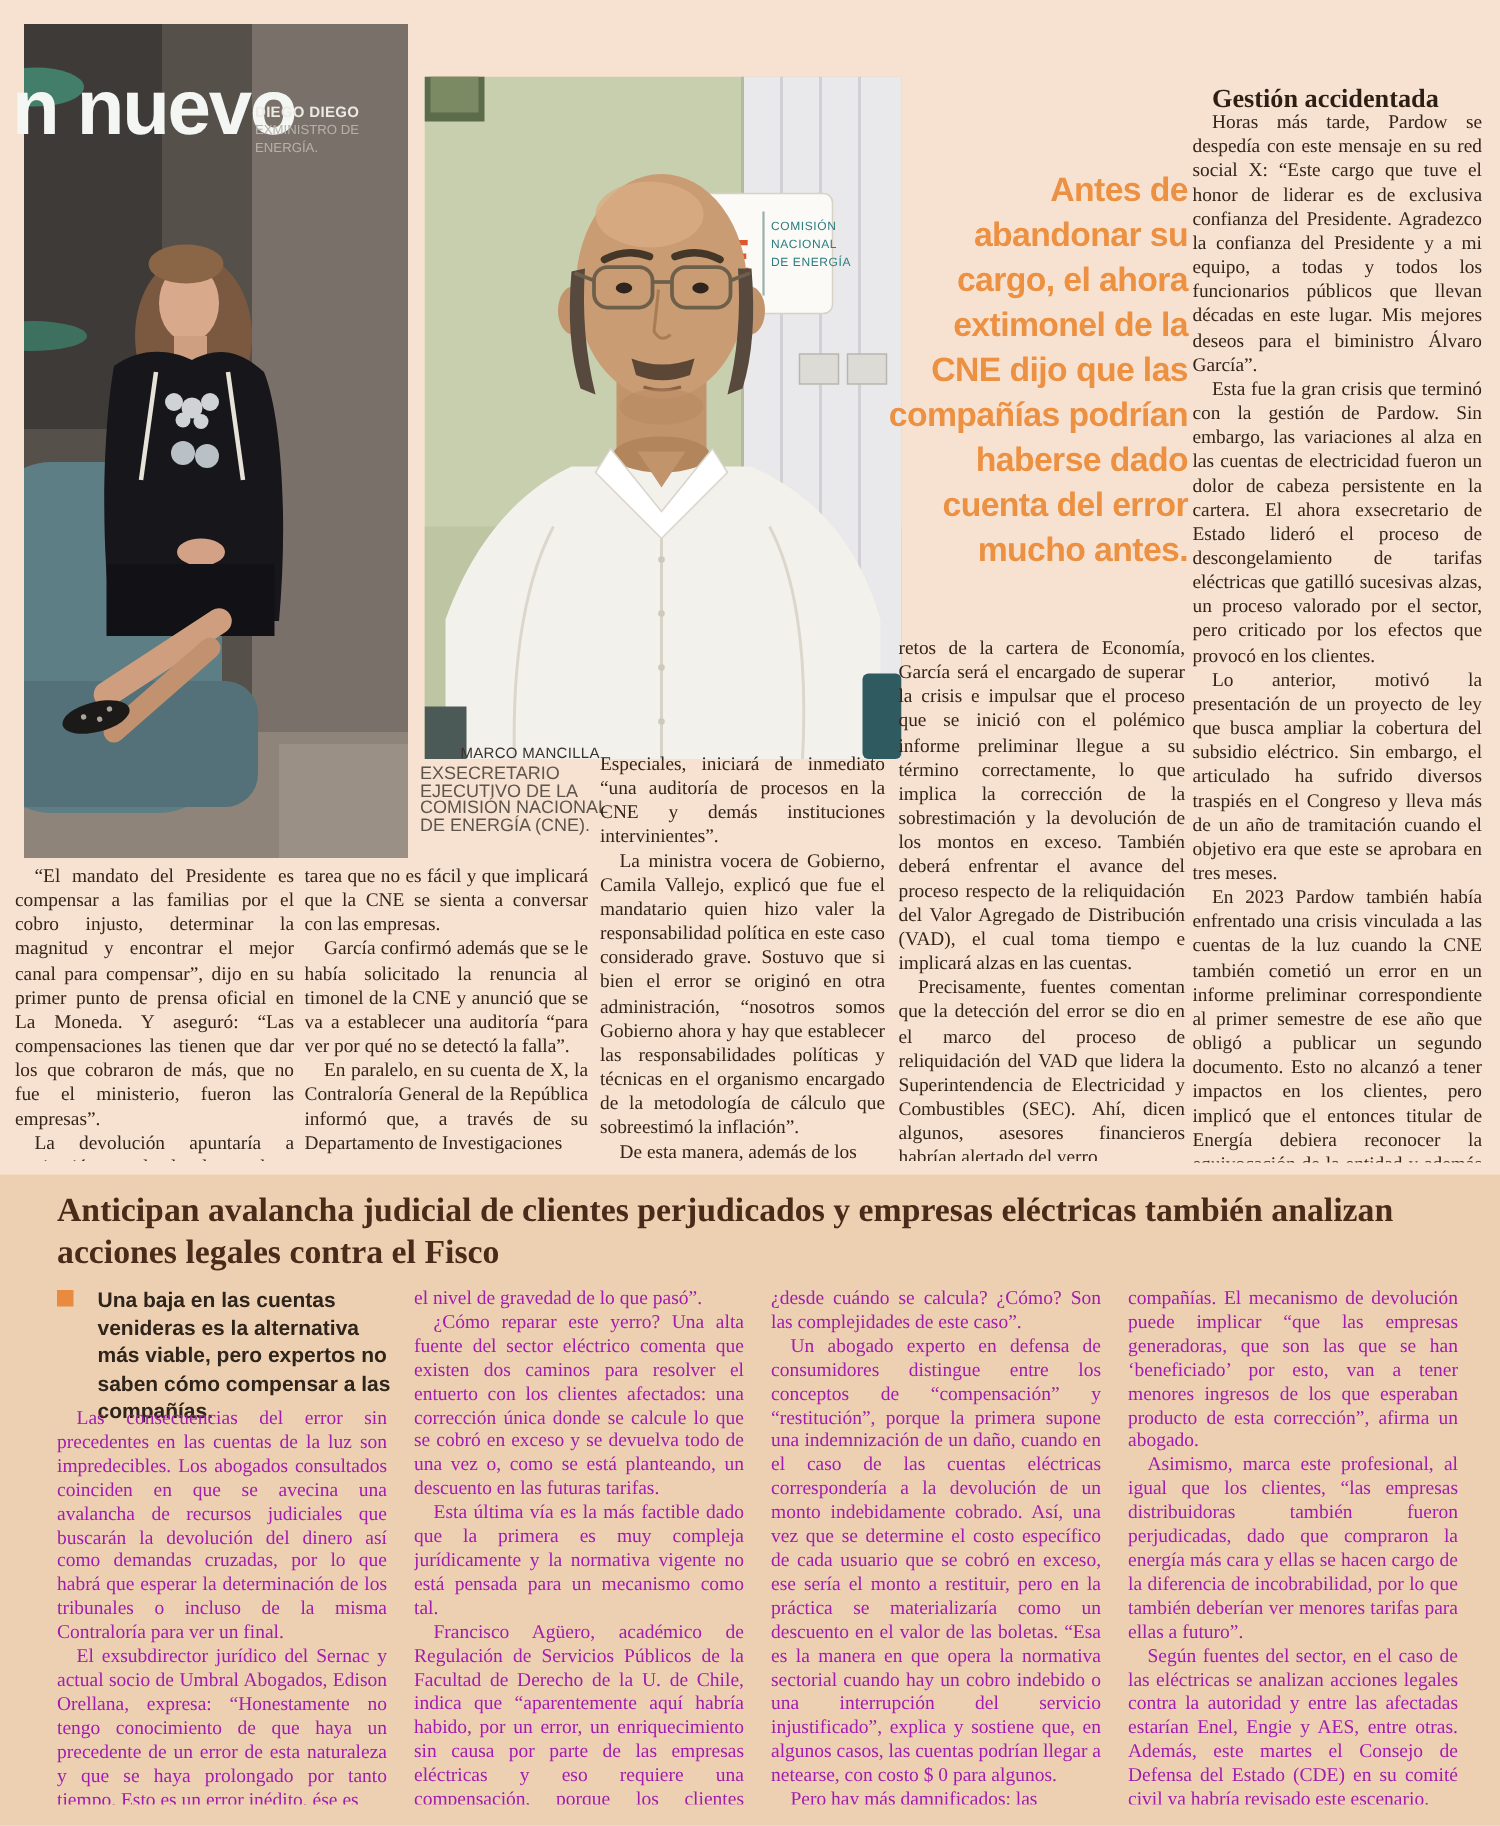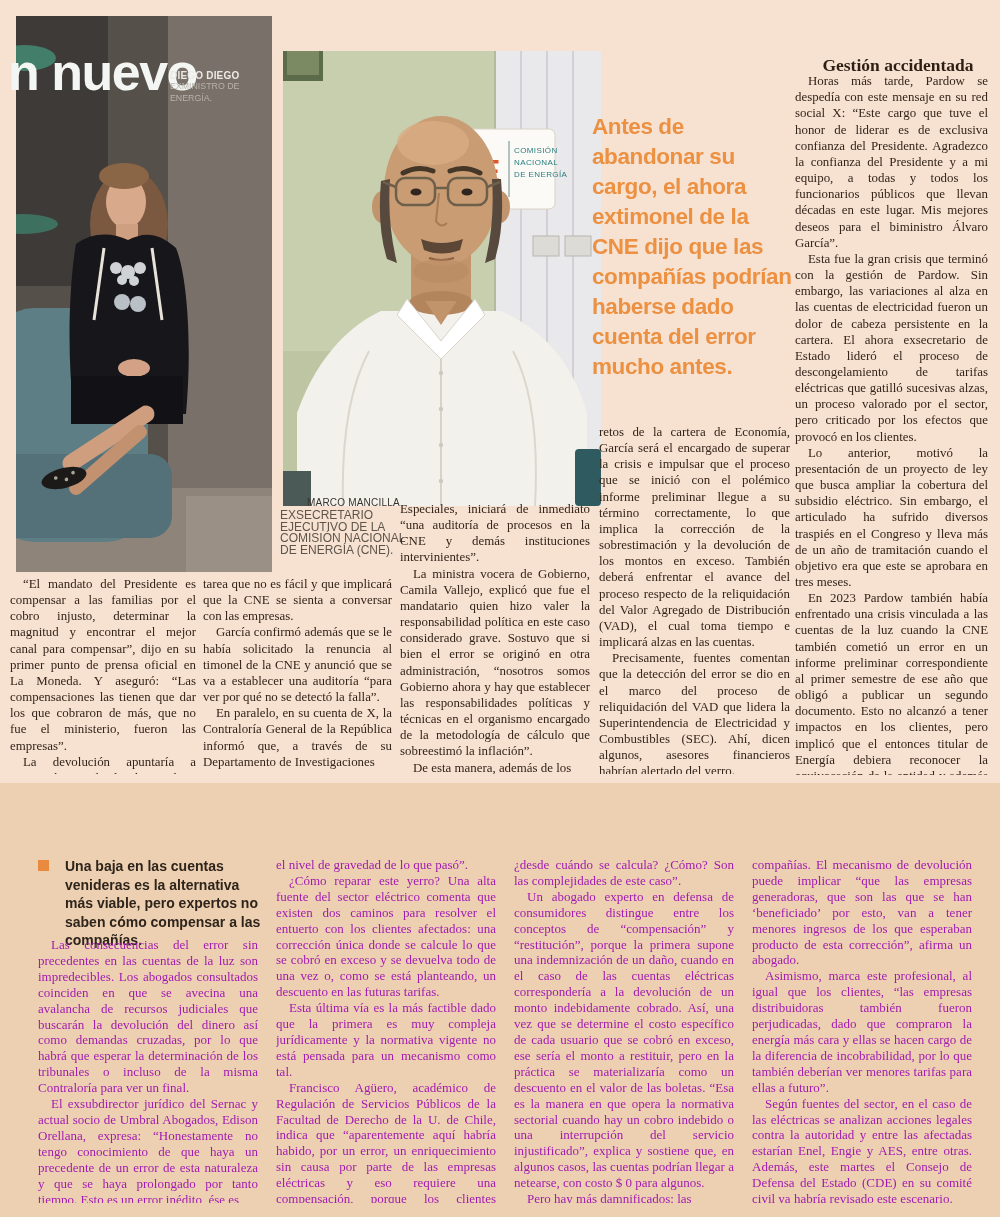--- a/index.html
+++ b/index.html
@@ -15,33 +15,33 @@
   .cap-on-photo{position:absolute;left:170px;top:70px;width:84px;font-family:"Liberation Sans",sans-serif;}
   .cap-on-photo .nm{display:block;font-size:10px;font-weight:bold;color:#ebe9e4;letter-spacing:.2px;}
   .cap-on-photo .rl{display:block;font-size:8.8px;color:#b6b2aa;line-height:11.5px;}
   .cap-center{position:absolute;left:267px;top:497px;width:138px;font-family:"Liberation Sans",sans-serif;}
   .cap-center .nm{font-size:10px;font-weight:normal;color:#3a332c;letter-spacing:.2px;padding-left:40px;}
   .cap-center .rl{font-size:12px;color:#5d554b;line-height:11.5px;margin-top:2px;margin-left:13px;}
 
   
   .pull-quote{position:absolute;left:592px;top:112px;width:200px;
       font-family:"Liberation Sans",sans-serif;font-weight:bold;font-size:22.5px;line-height:30px;
-      letter-spacing:-0.4px;text-align:left;color:#ec9041;}
+      letter-spacing:-0.4px;text-align:right;color:#ec9041;}
 
   
   .col{position:absolute;font-size:12.9px;line-height:16.15px;color:#342419;
        text-align:justify;overflow:hidden;hyphens:auto;-webkit-hyphens:auto;}
   .col p{margin:0;text-indent:13px;}
   .col p.cont{text-indent:0;}
   .c1{left:10px;top:576px;width:186px;height:198px;}
   .c2{left:203px;top:576px;width:189px;height:198px;}
   .c3{left:400px;top:501px;width:190px;height:273px;}
   .c4{left:599px;top:424px;width:191px;height:350px;}
   .c5{left:795px;top:57px;width:193px;height:718px;}
-  .kicker{font-size:17.5px;font-weight:bold;color:#2e1f15;margin:0 0 7px 0;text-align:center;text-indent:0;}
+  .kicker{font-size:17.5px;font-weight:bold;color:#2e1f15;margin:0 0 7px 0;text-align:left;text-indent:0;}
 
   
   .panel{position:absolute;left:0;top:783px;width:1000px;height:434px;background:#edd0b2;overflow:hidden;}
   .panel h2{position:absolute;left:38px;top:10px;width:935px;margin:0;
       font-size:22.5px;line-height:27.5px;font-weight:bold;color:#4a2b1a;text-align:left;}
   .lead{position:absolute;left:38px;top:74px;width:228px;
       font-family:"Liberation Sans",sans-serif;font-weight:bold;font-size:14px;line-height:18.5px;color:#2e241b;}
   .lead .bullet{position:absolute;left:0;top:3px;width:11px;height:11px;background:#e98b3e;}
   .lead .lead-text{display:block;margin-left:27px;}
   .pcol{position:absolute;width:220px;font-size:13px;line-height:15.9px;color:#a21caf;
@@ -208,20 +208,21 @@
   </div>
   <div class="col c5">
     <p class="kicker">Gestión accidentada</p>
     <p>Horas más tarde, Pardow se despedía con este mensaje en su red social X: “Este cargo que tuve el honor de liderar es de exclusiva confianza del Presidente. Agradezco la confianza del Presidente y a mi equipo, a todas y todos los funcionarios públicos que llevan décadas en este lugar. Mis mejores deseos para el biministro Álvaro García”.</p>
     <p>Esta fue la gran crisis que terminó con la gestión de Pardow. Sin embargo, las variaciones al alza en las cuentas de electricidad fueron un dolor de cabeza persistente en la cartera. El ahora exsecretario de Estado lideró el proceso de descongelamiento de tarifas eléctricas que gatilló sucesivas alzas, un proceso valorado por el sector, pero criticado por los efectos que provocó en los clientes.</p>
     <p>Lo anterior, motivó la presentación de un proyecto de ley que busca ampliar la cobertura del subsidio eléctrico. Sin embargo, el articulado ha sufrido diversos traspiés en el Congreso y lleva más de un año de tramitación cuando el objetivo era que este se aprobara en tres meses.</p>
     <p>En 2023 Pardow también había enfrentado una crisis vinculada a las cuentas de la luz cuando la CNE también cometió un error en un informe preliminar correspondiente al primer semestre de ese año que obligó a publicar un segundo documento. Esto no alcanzó a tener impactos en los clientes, pero implicó que el entonces titular de Energía debiera reconocer la equivocación de la entidad y además gatilló la salida del entonces Jefe del Departamento Eléctrico de la CNE, Deninson Fuentes.</p>
   </div>
 
   <section class="panel">
+    <h2>Anticipan avalancha judicial de clientes perjudicados y empresas eléctricas también analizan acciones legales contra el Fisco</h2>
     <div class="lead">
       <span class="bullet"></span>
       <span class="lead-text">Una baja en las cuentas venideras es la alternativa más viable, pero expertos no saben cómo compensar a las compañías.</span>
     </div>
     <div class="pcol pc1">
       <p>Las consecuencias del error sin precedentes en las cuentas de la luz son impredecibles. Los abogados consultados coinciden en que se avecina una avalancha de recursos judiciales que buscarán la devolución del dinero así como demandas cruzadas, por lo que habrá que esperar la determinación de los tribunales o incluso de la misma Contraloría para ver un final.</p>
       <p>El exsubdirector jurídico del Sernac y actual socio de Umbral Abogados, Edison Orellana, expresa: “Honestamente no tengo conocimiento de que haya un precedente de un error de esta naturaleza y que se haya prolongado por tanto tiempo. Esto es un error inédito, ése es</p>
     </div>
     <div class="pcol pc2">
       <p class="cont">el nivel de gravedad de lo que pasó”.</p>

